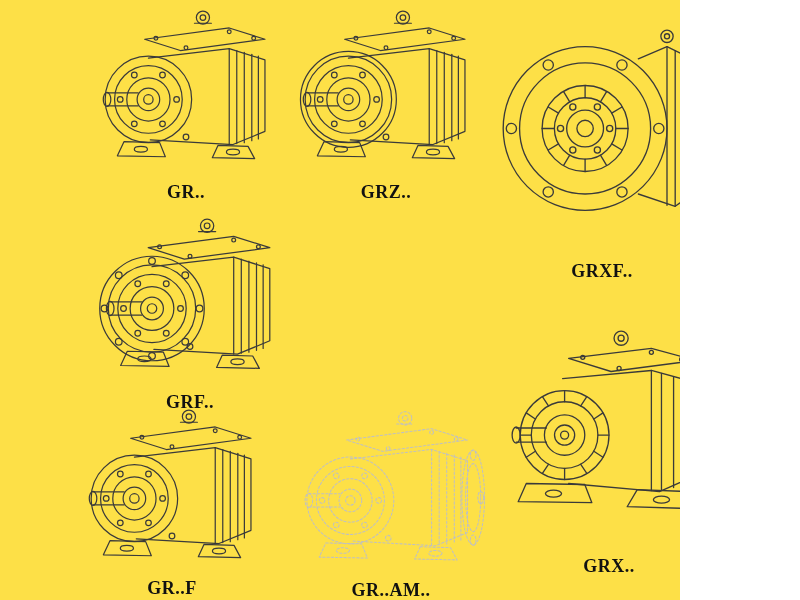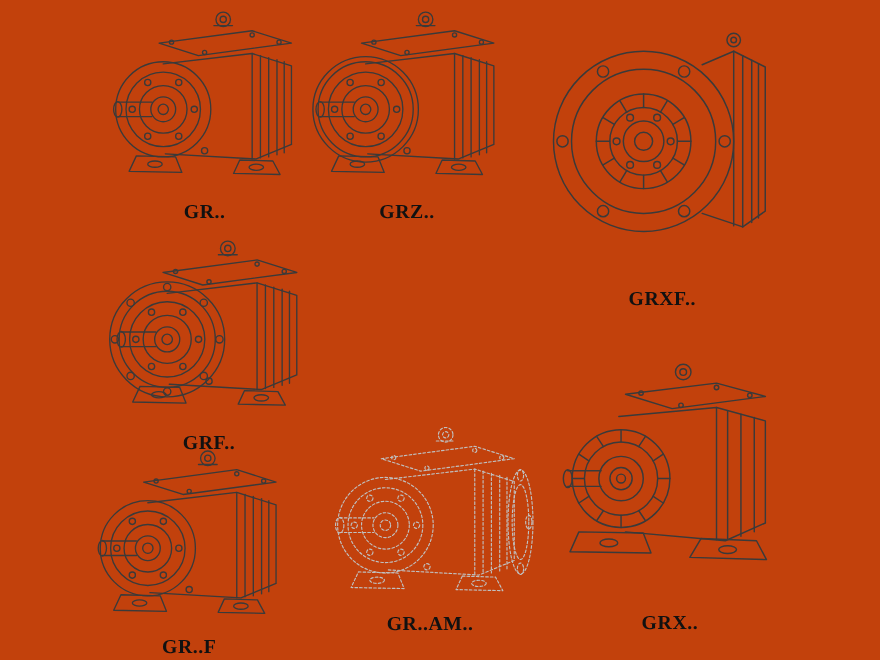--- a/index.html
+++ b/index.html
@@ -1,19 +1,19 @@
 <!DOCTYPE html>
 <html><head>
 <meta charset="utf-8">
 <style>
   html,body{margin:0;padding:0;background:#ffffff;}
   #page{
     position:relative;
-    width:800px;height:600px;
-    background:#c2410c;
+    width:680px;height:600px;
+    background:#fde047;
     overflow:hidden;
     font-family:"Liberation Serif","DejaVu Serif",serif;
   }
   .cell{position:absolute;display:flex;flex-direction:column;align-items:center;}
   .cell .label{
     margin-top:4px;
     font-weight:700;
     font-size:18px;
     letter-spacing:0.5px;
     color:#111;
@@ -160,21 +160,21 @@
     </defs>
   </svg>
 
   <div class="cell" style="left:88px;top:2px;width:196px;">
     <svg class="drawing" width="188" height="176" viewBox="0 0 200 180">
       <use href="#g-iso"></use>
     </svg>
     <div class="label">GR..</div>
   </div>
 
-  <div class="cell" style="left:272px;top:2px;width:196px;">
+  <div class="cell" style="left:288px;top:2px;width:196px;">
     <svg class="drawing" width="188" height="176" viewBox="0 0 200 180">
       <use href="#g-iso"></use>
       <circle cx="60" cy="100" r="51"></circle>
     </svg>
     <div class="label">GRZ..</div>
   </div>
 
   <div class="cell" style="left:90px;top:210px;width:200px;">
     <svg class="drawing" width="190" height="178" viewBox="0 0 200 180">
       <use href="#g-iso"></use>
@@ -199,21 +199,21 @@
   </div>
 
 
   <div class="cell" style="left:74px;top:404px;width:196px;">
     <svg class="drawing" width="188" height="170" viewBox="0 0 200 180">
       <use href="#g-iso"></use>
     </svg>
     <div class="label">GR..F</div>
   </div>
 
-  <div class="cell" style="left:288px;top:383px;width:206px;">
+  <div class="cell" style="left:288px;top:406px;width:206px;">
     <svg class="drawing phantom" width="196" height="170" viewBox="0 0 206 180">
       <use href="#g-iso"></use>
       <ellipse cx="190" cy="97" rx="12" ry="50"></ellipse>
       <ellipse cx="190" cy="97" rx="8" ry="36"></ellipse>
       <ellipse cx="190" cy="52" rx="3" ry="5.5"></ellipse>
       <ellipse cx="190" cy="142" rx="3" ry="5.5"></ellipse>
       <ellipse cx="198" cy="97" rx="3" ry="6.5"></ellipse>
     </svg>
     <div class="label">GR..AM..</div>
   </div>

